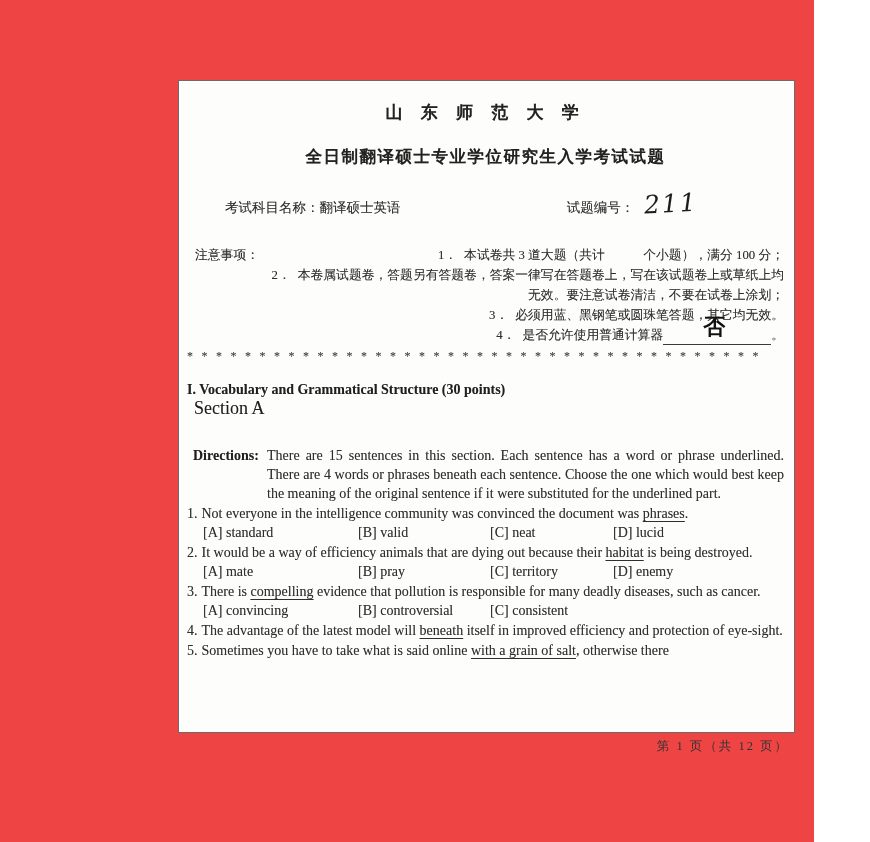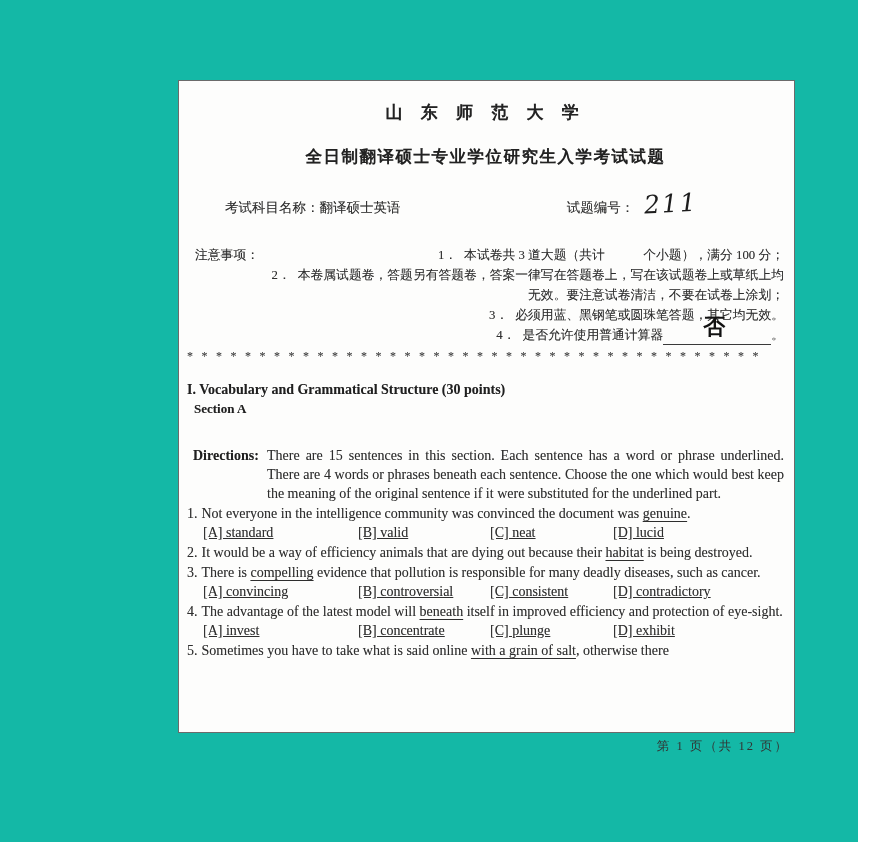--- a/index.html
+++ b/index.html
@@ -4,25 +4,24 @@
 <style>
   html, body {
     margin: 0;
     padding: 0;
     background: #ffffff;
   }
   .canvas {
     position: relative;
     width: 814px;
     height: 842px;
-    background: #14b8a6;
+    background: #ef4444;
     font-family: "Liberation Serif", "DejaVu Serif", serif;
     color: #2e2e2e;
     overflow: hidden;
-    padding-left: 44px;
   }
   .paper {
     position: absolute;
     left: 178px;
     top: 80px;
     width: 617px;
     height: 653px;
     border: 1.5px solid #6b6b6b;
     background: #fdfdfc;
     box-sizing: border-box;
@@ -112,22 +111,22 @@
     line-height: 16px;
   }
   .sec-heading {
     margin-top: 16px;
     font-weight: bold;
     font-size: 14px;
     line-height: 19px;
     color: #1f1f1f;
   }
   .sec-sub {
-    font-weight: bold;
-    font-size: 13px;
+    font-weight: normal;
+    font-size: 18px;
     line-height: 19px;
     padding-left: 7px;
     color: #1f1f1f;
   }
   .directions {
     display: flex;
     font-size: 14px;
     line-height: 19px;
     margin-top: 28px;
   }
@@ -153,21 +152,20 @@
   }
   .q-num { margin-right: 4px; }
   .u {
     text-decoration: underline;
     text-underline-offset: 3px;
   }
   .q-options {
     display: grid;
     grid-template-columns: 155px 132px 123px auto;
     padding-left: 16px;
-    text-decoration: underline;
   }
   .q5 .q-text {
     white-space: nowrap;
     overflow: hidden;
     text-align: left;
   }
   .footer {
     position: absolute;
     left: 178px;
     top: 738px;
@@ -223,57 +221,56 @@
 
       <div class="directions">
         <div class="dir-label">Directions:</div>
         <div class="dir-text">There are 15 sentences in this section. Each sentence has a word or phrase underlined. There are 4 words or phrases beneath each sentence. Choose the one which would best keep the meaning of the original sentence if it were substituted for the underlined part.</div>
       </div>
 
       <div class="questions">
 
         <div class="question">
           <div class="q-text">
-            <span class="q-num">1.</span><span>Not everyone in the intelligence community was convinced the document was </span><span class="u">genuine</span><span>.</span>
+            <span class="q-num">1.</span><span>Not everyone in the intelligence community was convinced the document was </span><span class="u">phrases</span><span>.</span>
           </div>
           <div class="q-options">
             <span>[A] standard</span>
             <span>[B] valid</span>
             <span>[C] neat</span>
             <span>[D] lucid</span>
           </div>
         </div>
 
         <div class="question">
           <div class="q-text">
             <span class="q-num">2.</span><span>It would be a way of efficiency animals that are dying out because their </span><span class="u">habitat</span><span> is being destroyed.</span>
           </div>
+          <div class="q-options">
+            <span>[A] mate</span>
+            <span>[B] pray</span>
+            <span>[C] territory</span>
+            <span>[D] enemy</span>
+          </div>
         </div>
 
         <div class="question">
           <div class="q-text">
             <span class="q-num">3.</span><span>There is </span><span class="u">compelling</span><span> evidence that pollution is responsible for many deadly diseases, such as cancer.</span>
           </div>
           <div class="q-options">
             <span>[A] convincing</span>
             <span>[B] controversial</span>
             <span>[C] consistent</span>
-            <span>[D] contradictory</span>
           </div>
         </div>
 
         <div class="question">
           <div class="q-text">
             <span class="q-num">4.</span><span>The advantage of the latest model will </span><span class="u">beneath</span><span> itself in improved efficiency and protection of eye-sight.</span>
-          </div>
-          <div class="q-options">
-            <span>[A] invest</span>
-            <span>[B] concentrate</span>
-            <span>[C] plunge</span>
-            <span>[D] exhibit</span>
           </div>
         </div>
 
         <div class="question q5">
           <div class="q-text">
             <span class="q-num">5.</span><span>Sometimes you have to take what is said online </span><span class="u">with a grain of salt</span><span>, otherwise there</span>
           </div>
         </div>
 
       </div>

